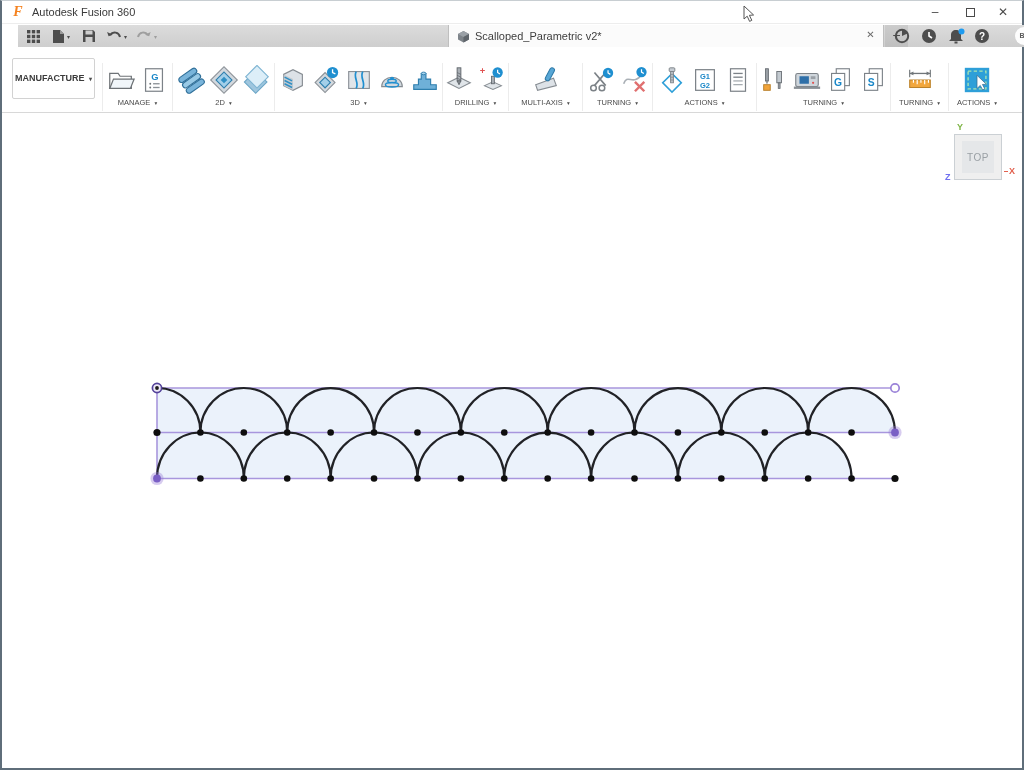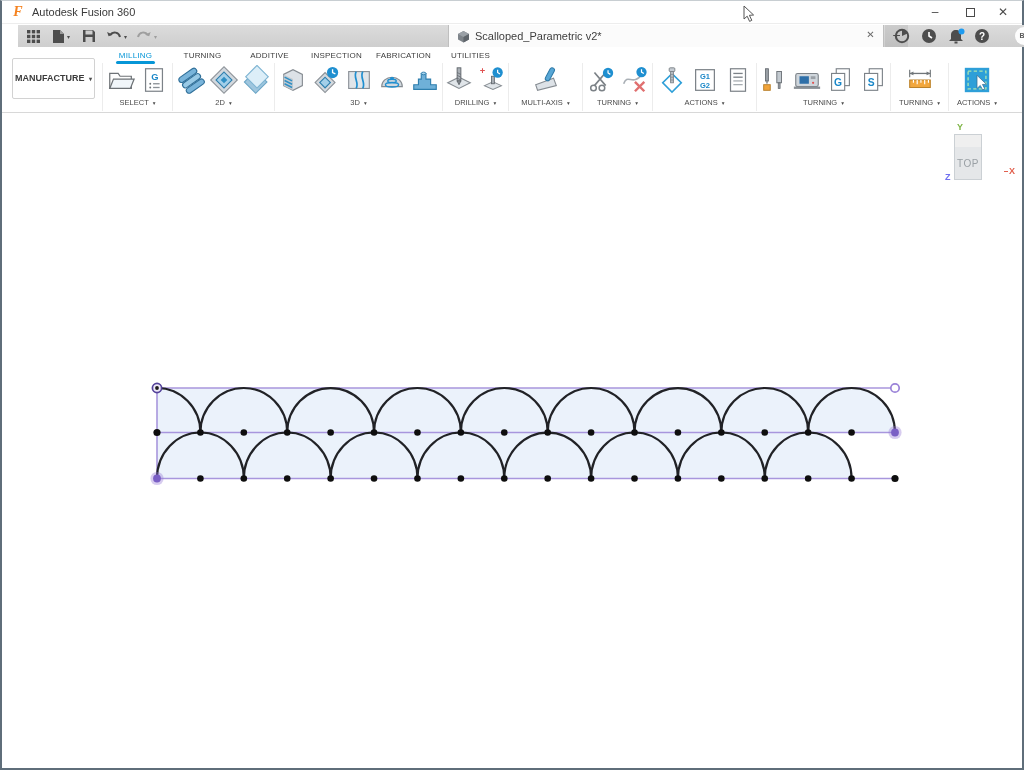--- a/index.html
+++ b/index.html
@@ -42,21 +42,21 @@
   .glabel { font-size:7.5px; color:#4a4a4a; margin-top:2px; white-space:nowrap; }
   .glabel .caret { font-size:5.5px; }
   .ticon { width:30px; height:30px; }
 
   
   #canvas { position:absolute; left:0; top:112px; width:1020px; height:655px; background:#fff; }
   #sketch-svg { position:absolute; left:0; top:0; }
 
   
   #viewcube { position:absolute; left:942px; top:10px; width:72px; height:64px; }
-  #vc-face { position:absolute; left:10px; top:11px; width:28px; height:46px; background:#efefef; border:1px solid #cbd0d4; display:flex; align-items:flex-end; justify-content:center; }
+  #vc-face { position:absolute; left:10px; top:11px; width:48px; height:46px; background:#efefef; border:1px solid #cbd0d4; display:flex; align-items:center; justify-content:center; }
   #vc-inner { width:32px; height:32px; background:#e5e7e9; display:flex; align-items:center; justify-content:center; }
   #vc-label { font-size:10px; color:#9aa0a5; letter-spacing:.5px; }
   .vc-axis { position:absolute; font-size:9px; font-weight:bold; }
   #vc-y { left:13px; top:-1px; }
   #vc-z { left:1px; top:49px; }
   #vc-x { left:60px; top:43px; }
   #vc-x i { display:inline-block; width:4px; height:1.5px; background:#e2604e; vertical-align:middle; margin-right:1px; }
 </style>
 </head>
 <body>
@@ -157,48 +157,40 @@
     </div>
     <div id="avatar">BJ</div>
   </div>
 
   <div id="ribbon">
     <div id="workspace-btn">
       <span>MANUFACTURE</span>
       <span class="caret">▾</span>
     </div>
 
-    <div id="ws-tabs">
-      <div class="ws-tab active">MILLING</div>
-      <div class="ws-tab">TURNING</div>
-      <div class="ws-tab">ADDITIVE</div>
-      <div class="ws-tab">INSPECTION</div>
-      <div class="ws-tab">FABRICATION</div>
-      <div class="ws-tab">UTILITIES</div>
-    </div>
 
     <div id="rgroups">
 
       <div class="rgroup" style="width:70px">
         <div class="gicons">
           <svg class="ticon" viewBox="0 0 32 32">
               <path d="M4,9 L13,9 L15,12 L27,12 L27,25 L4,25 Z" fill="#fdfdfd" stroke="#6d7control2" stroke-width="1.3"></path>
               <path d="M4,9 L13,9 L15,12 L27,12 L27,25 L4,25 Z" fill="none" stroke="#6d7276" stroke-width="1.3"></path>
               <path d="M8,15 L30,15 L26,25 L4,25 Z" fill="#f1f6fa" stroke="#6d7276" stroke-width="1.3"></path>
             </svg>
           <svg class="ticon" viewBox="0 0 32 32">
               <rect x="7" y="4" width="18" height="24" fill="#fff" stroke="#7c8288" stroke-width="1.3"></rect>
               <text x="13" y="16" font-size="10" font-weight="bold" fill="#1a87c8">G</text>
               <circle cx="12" cy="20" r="1" fill="#6d7276"></circle>
               <line x1="15" y1="20" x2="22" y2="20" stroke="#8a9096" stroke-width="1.4"></line>
               <circle cx="12" cy="24" r="1" fill="#6d7276"></circle>
               <line x1="15" y1="24" x2="22" y2="24" stroke="#8a9096" stroke-width="1.4"></line>
             </svg>
         </div>
-        <div class="glabel"><span>SELECT</span> <span class="caret">▾</span></div>
+        <div class="glabel"><span>MANAGE</span> <span class="caret">▾</span></div>
       </div>
 
       <div class="rgroup" style="width:102px">
         <div class="gicons">
           <svg class="ticon" viewBox="0 0 32 32">
               <g transform="rotate(-35 16 16)">
                 <rect x="5" y="7" width="22" height="6" rx="3" fill="#79b4da" stroke="#2f6f99" stroke-width="1.2"></rect>
                 <rect x="5" y="14" width="22" height="6" rx="3" fill="#9acae6" stroke="#2f6f99" stroke-width="1.2"></rect>
                 <rect x="5" y="21" width="22" height="6" rx="3" fill="#79b4da" stroke="#2f6f99" stroke-width="1.2"></rect>
               </g>

